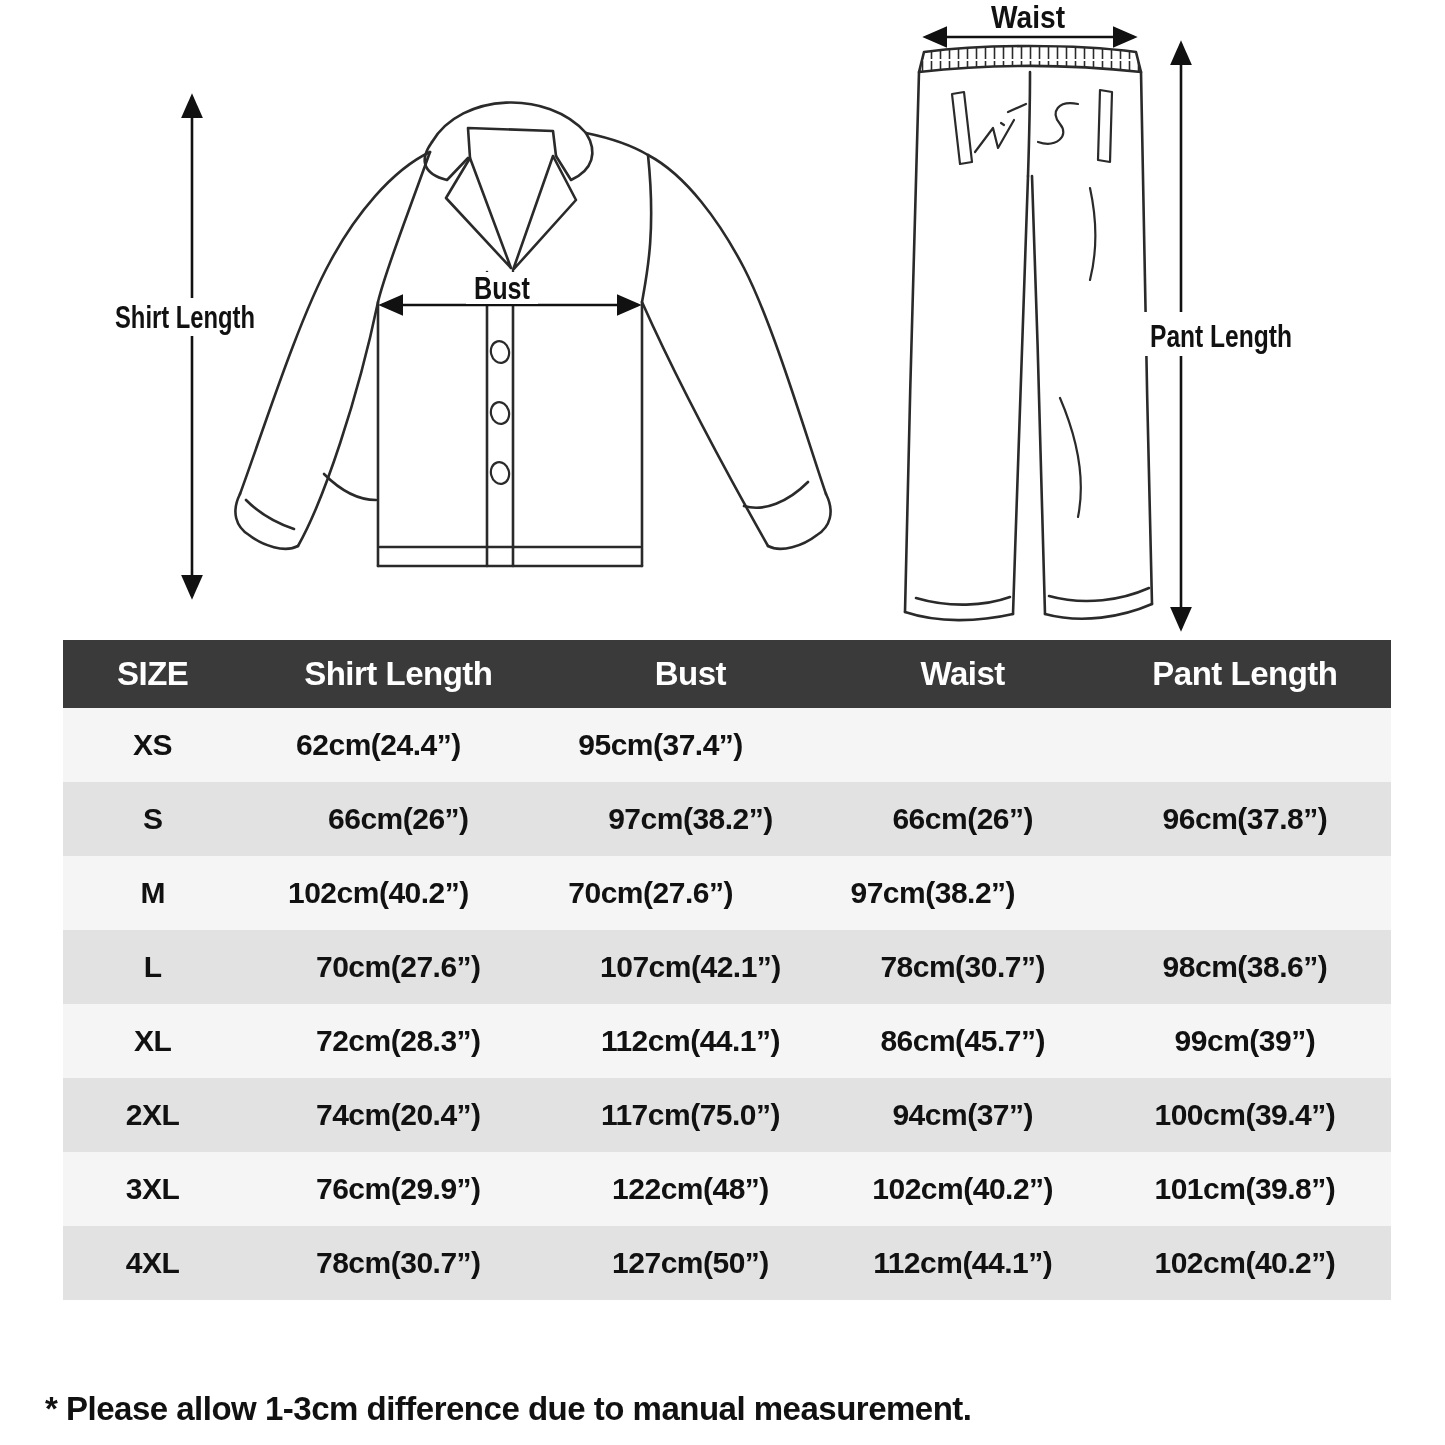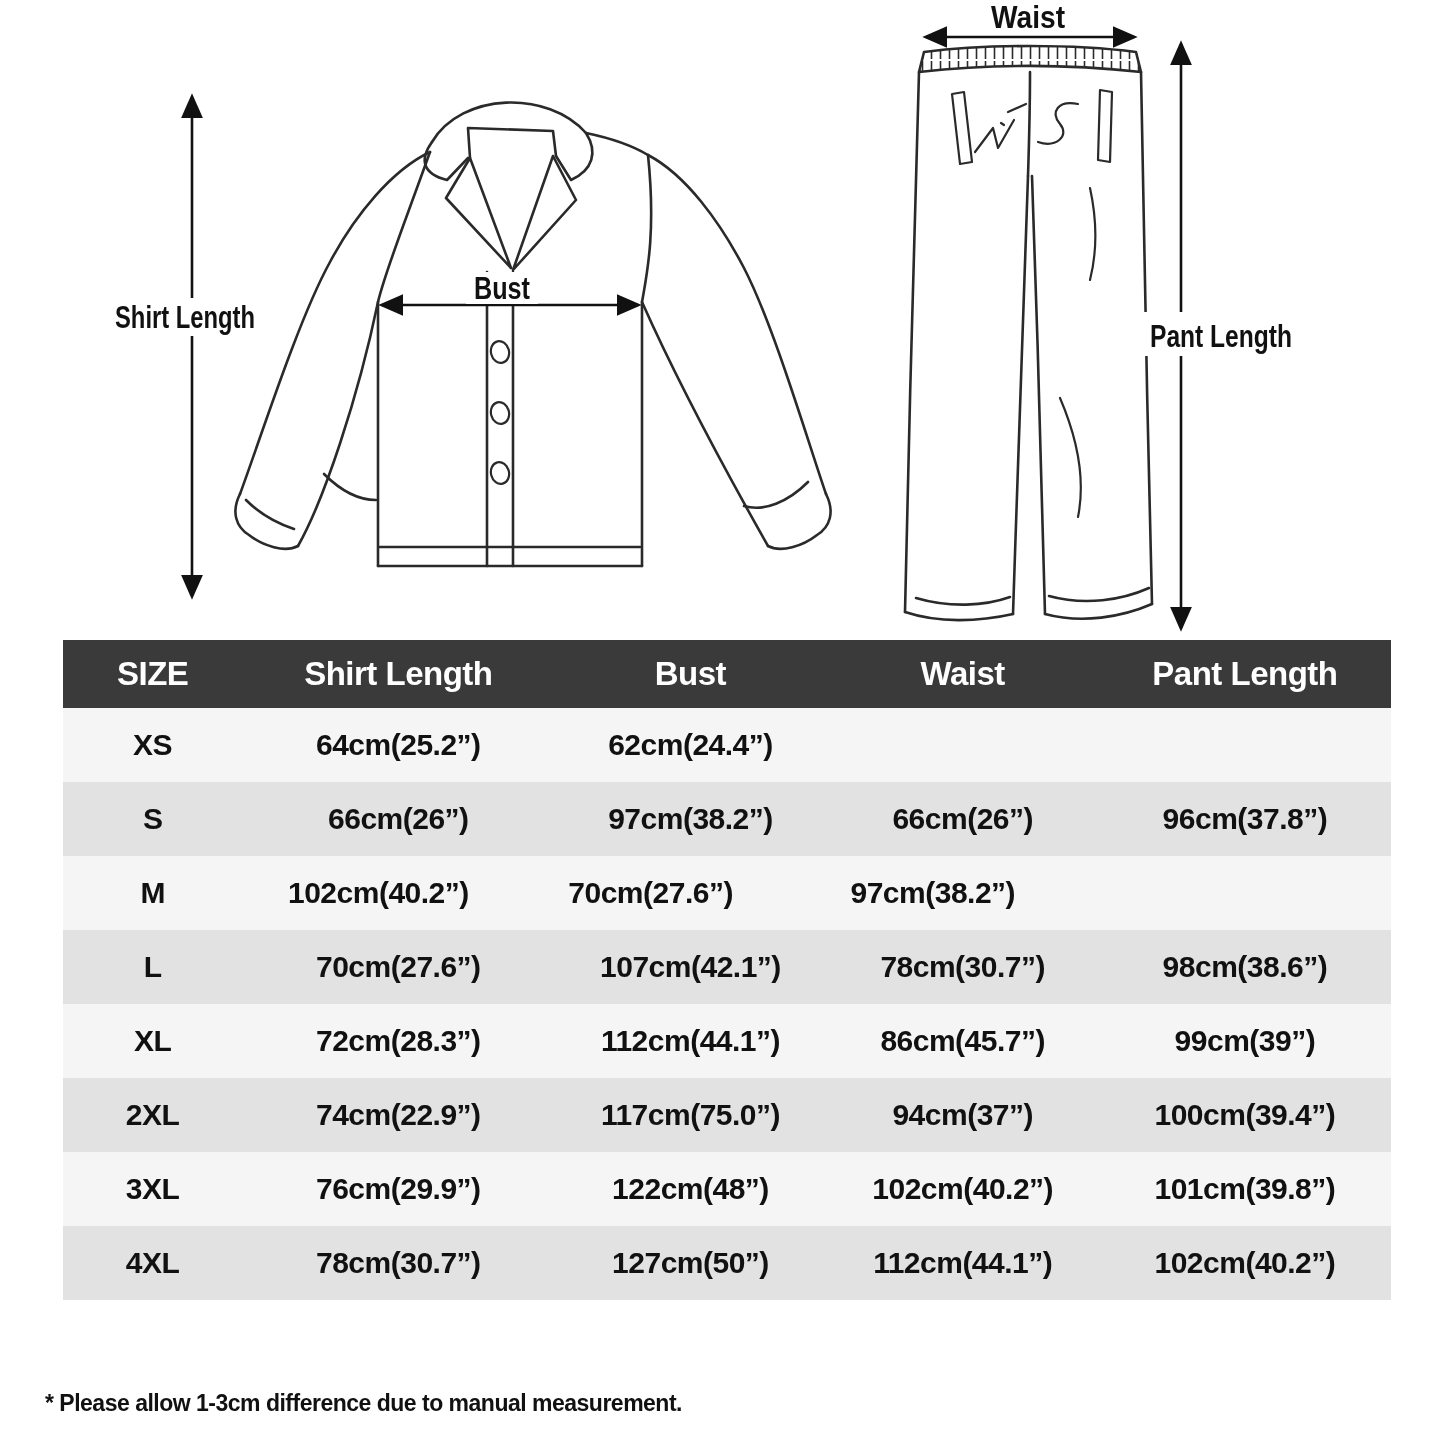--- a/index.html
+++ b/index.html
@@ -24,21 +24,21 @@
   .row.light{background:var(--row-light,#f5f5f5);}
   .row.dark{background:var(--row-dark,#e2e2e2);}
   .row:first-child{border-top:2px solid #fff;}
   .td{
     font-weight:700;font-size:30px;color:var(--ink,#111);
     text-align:center;letter-spacing:-0.5px;
   }
   .c1{width:13.5%;}.c2{width:23.5%;}.c3{width:20.5%;}.c4{width:20.5%;}.c5{width:22%;}
   .footer-note{
     position:absolute;left:45px;top:1390px;
-    font-size:23px;font-weight:700;color:var(--ink,#111);letter-spacing:-0.5px;
+    font-size:33px;font-weight:700;color:var(--ink,#111);letter-spacing:-0.5px;
   }
 </style>
 </head>
 <body>
 
 <div class="canvas">
 
   <svg width="1445" height="640" viewBox="0 0 1445 640" style="position:absolute;left:0;top:0;">
     <defs>
       <marker id="ah" viewBox="0 0 10 10" refX="8.5" refY="5" markerWidth="9.5" markerHeight="9.5" orient="auto-start-reverse">
@@ -131,22 +131,22 @@
     <div class="thead">
       <div class="th c1">SIZE</div>
       <div class="th c2">Shirt Length</div>
       <div class="th c3">Bust</div>
       <div class="th c4">Waist</div>
       <div class="th c5">Pant Length</div>
     </div>
 
     <div class="row light">
       <div class="td c1">XS</div>
-      <div class="td c2">64cm(25.2”)</div>
       <div class="td c4">62cm(24.4”)</div>
+      <div class="td c5">95cm(37.4”)</div>
     </div>
     <div class="row dark">
       <div class="td c1">S</div>
       <div class="td c2">66cm(26”)</div>
       <div class="td c3">97cm(38.2”)</div>
       <div class="td c4">66cm(26”)</div>
       <div class="td c5">96cm(37.8”)</div>
     </div>
     <div class="row light">
       <div class="td c1">M</div>
@@ -163,21 +163,21 @@
     </div>
     <div class="row light">
       <div class="td c1">XL</div>
       <div class="td c2">72cm(28.3”)</div>
       <div class="td c3">112cm(44.1”)</div>
       <div class="td c4">86cm(45.7”)</div>
       <div class="td c5">99cm(39”)</div>
     </div>
     <div class="row dark">
       <div class="td c1">2XL</div>
-      <div class="td c2">74cm(22.9”)</div>
+      <div class="td c2">74cm(20.4”)</div>
       <div class="td c3">117cm(75.0”)</div>
       <div class="td c4">94cm(37”)</div>
       <div class="td c5">100cm(39.4”)</div>
     </div>
     <div class="row light">
       <div class="td c1">3XL</div>
       <div class="td c2">76cm(29.9”)</div>
       <div class="td c3">122cm(48”)</div>
       <div class="td c4">102cm(40.2”)</div>
       <div class="td c5">101cm(39.8”)</div>

